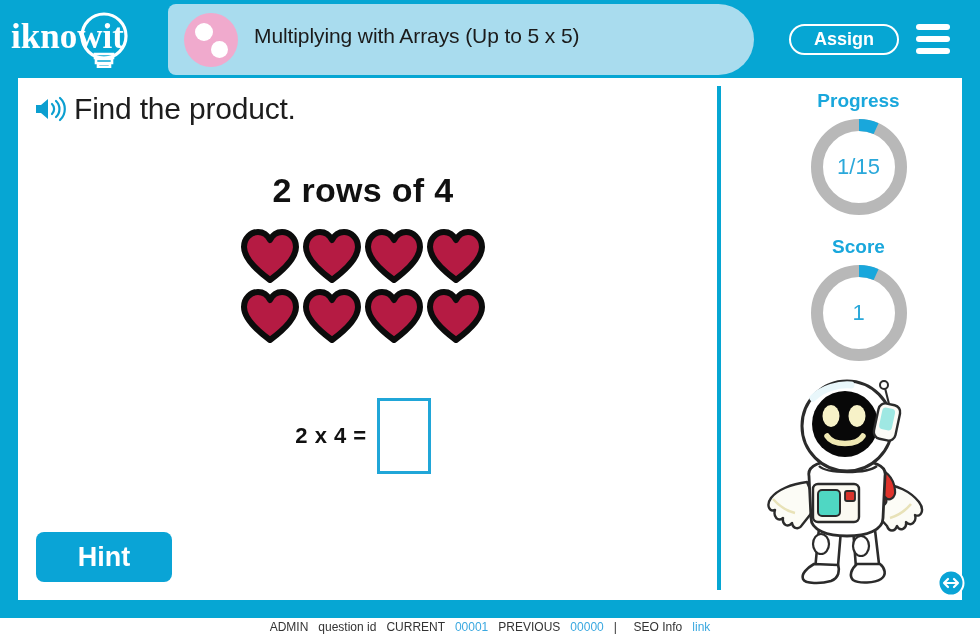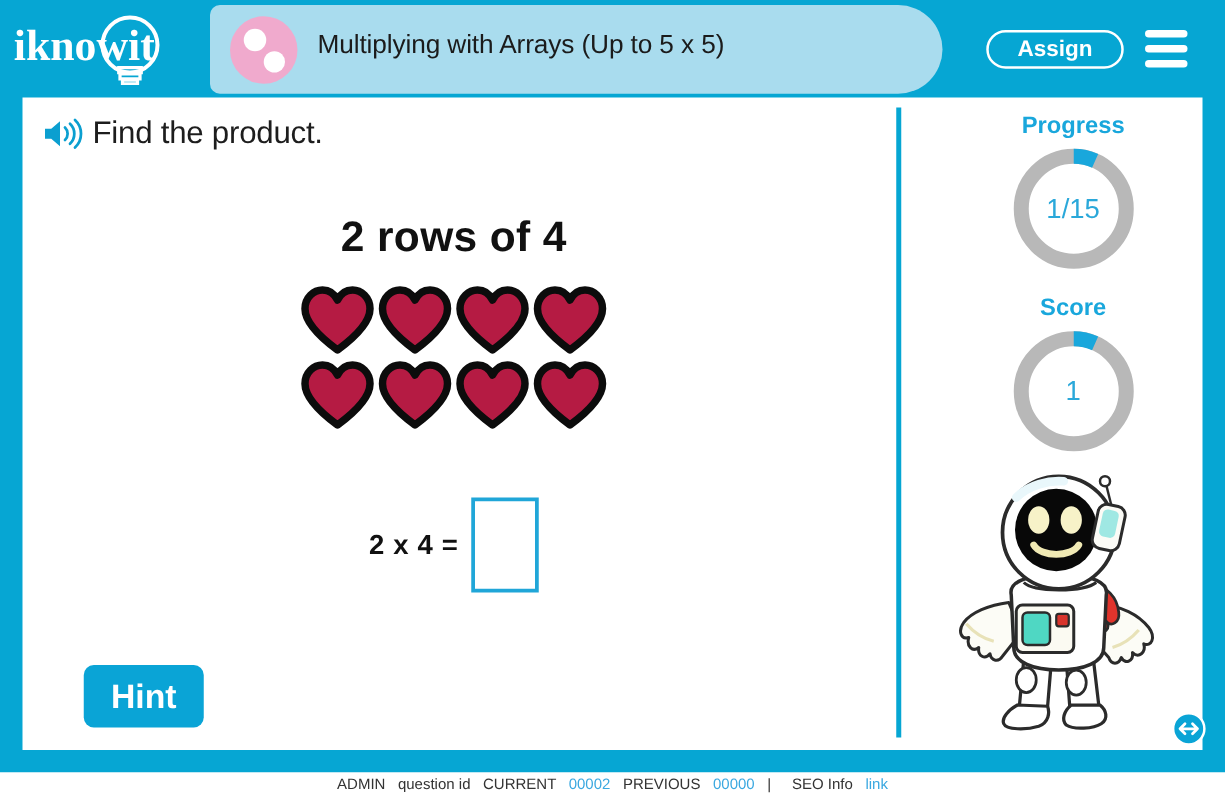--- a/index.html
+++ b/index.html
@@ -67,21 +67,21 @@
     background:#ffffff;
   }
   .divider{
     position:absolute;left:699px;top:8px;width:4px;height:504px;background:#06a6d3;
   }
 
   
   .q-line{position:absolute;left:16px;top:14px;display:flex;align-items:center;}
   .speaker{width:34px;height:26px;margin-right:6px;}
   .q-text{
-    font-size:25px;color:#1d1d1d;font-family:"Liberation Sans",sans-serif;
+    font-size:30px;color:#1d1d1d;font-family:"Liberation Sans",sans-serif;
     font-weight:400;letter-spacing:-0.2px;
   }
 
   .prompt{
     position:absolute;left:0;top:93px;width:690px;text-align:center;
     font-size:34px;font-weight:bold;color:#111111;
     font-family:"Liberation Sans",sans-serif;letter-spacing:0.3px;
   }
 
   .array-wrap{
@@ -100,24 +100,24 @@
     font-family:"Liberation Sans",sans-serif;letter-spacing:0.5px;
     margin-right:10px;
   }
   .answer-box{
     width:54px;height:76px;border:3px solid #20a6d8;background:#ffffff;
     box-sizing:border-box;font-size:30px;font-weight:bold;color:#111;
     text-align:center;line-height:70px;cursor:text;
   }
 
   .hint-btn{
-    position:absolute;left:18px;top:454px;width:96px;height:50px;
+    position:absolute;left:18px;top:454px;width:136px;height:50px;
     background:#0aa4d6;border-radius:8px;color:#ffffff;
     font-size:27px;font-weight:bold;font-family:"Liberation Sans",sans-serif;
-    display:flex;align-items:center;justify-content:center;cursor:pointer;margin-left:31px;
+    display:flex;align-items:center;justify-content:center;cursor:pointer;
   }
   .submit-btn{
     position:absolute;left:510px;top:454px;width:164px;height:50px;
     background:#58b55c;border-radius:8px;color:#ffffff;
     font-size:27px;font-weight:bold;font-family:"Liberation Sans",sans-serif;
     display:flex;align-items:center;justify-content:center;cursor:pointer;
   }
 
   
   .rail{position:absolute;left:703px;top:0;width:241px;height:522px;}
@@ -314,21 +314,21 @@
   </div>
 
   <div class="footer">
     <div class="footer-line">
       <span>ADMIN</span>
       <span>&nbsp;</span>
       <span>question id</span>
       <span>&nbsp;</span>
       <span>CURRENT</span>
       <span>&nbsp;</span>
-      <span class="lnk">00002</span>
+      <span class="lnk">00001</span>
       <span>&nbsp;</span>
       <span>PREVIOUS</span>
       <span>&nbsp;</span>
       <span class="lnk">00000</span>
       <span>&nbsp;</span>
       <span class="sep">|</span>
       <span>&nbsp;&nbsp;&nbsp;</span>
       <span>SEO Info</span>
       <span>&nbsp;</span>
       <span class="lnk">link</span>

